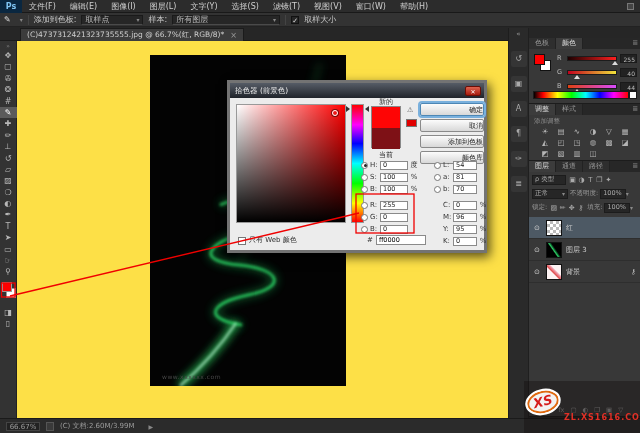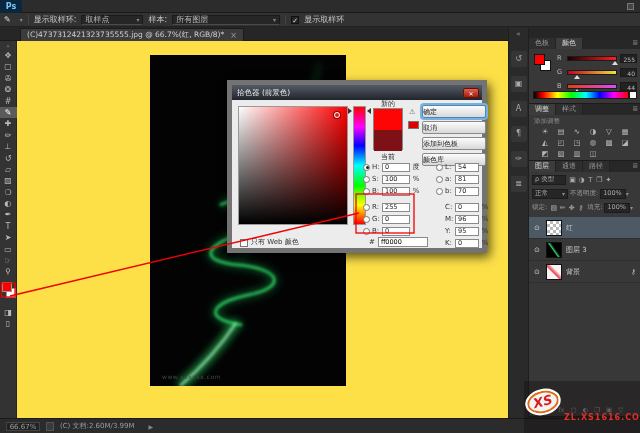--- a/index.html
+++ b/index.html
@@ -30,38 +30,38 @@
 #toolbar .coll{font-size:6px;color:#888;height:9px;line-height:9px}
 .tool{width:17px;height:11.4px;text-align:center;line-height:11.4px;font-size:8px;color:#b8b8b8}
 .tool.on{background:#5b5b5b;color:#fff}
 #swatches{position:relative;width:17px;height:22px;margin-top:3px}
 #fgsw{position:absolute;left:2px;top:1px;width:10px;height:10px;border:1px solid #999;z-index:2}
 #bgsw{position:absolute;left:6px;top:7px;width:10px;height:10px;background:#fff;border:1px solid #999;z-index:1}
 
 #photo{left:150px;top:55px;width:196px;height:331px;background:#030303;overflow:hidden}
 #photowm{position:absolute;left:12px;bottom:6px;font-size:6px;color:#474747;letter-spacing:.5px}
 
-#dlg{left:227px;top:80px;width:260px;height:173px;background:#ececec;border:5px solid #737373;box-shadow:3px 4px 10px rgba(0,0,0,.65);color:#222}
+#dlg{left:227px;top:80px;width:260px;height:173px;background:#ececec;border:3px solid #737373;box-shadow:3px 4px 10px rgba(0,0,0,.65);color:#222}
 #dlgtitle{position:absolute;left:0;top:0;width:100%;height:15px;background:linear-gradient(#565c66,#20242b);color:#eee;
   font-size:7.5px;line-height:15px;padding-left:5px}
 #dlgclose{position:absolute;right:3px;top:2.5px;width:16px;height:10px;background:linear-gradient(#e0634f,#a61b0e);border:1px solid #6d0e05;border-radius:2px;color:#fff;font-size:6px;text-align:center;line-height:9px}
 #satsq{position:absolute;left:6px;top:21px;width:110px;height:119px;border:1px solid #999;
   background:linear-gradient(to top,#000,rgba(0,0,0,0)),linear-gradient(to right,#fff,rgba(255,255,255,0)),#f00}
 #satmark{position:absolute;right:7px;top:5px;width:6px;height:6px;border:1px solid #fff;border-radius:50%;box-shadow:0 0 0 1px rgba(0,0,0,.5)}
 #huebar{position:absolute;left:121px;top:21px;width:13px;height:119px;border:1px solid #999;
   background:linear-gradient(to bottom,#f00 0%,#f0f 17%,#00f 33%,#0ff 50%,#0f0 67%,#ff0 84%,#f00 100%)}
 .huetri{position:absolute;top:23px;width:0;height:0;border-top:3px solid transparent;border-bottom:3px solid transparent}
 #huetriL{left:116px;border-left:4px solid #333}
 #huetriR{left:135px;border-right:4px solid #333}
 .dlbl{position:absolute;font-size:7px;color:#333;width:30px;text-align:center}
 #newcur{position:absolute;left:141px;top:23px;width:30px;height:42px;border:1px solid #888}
 #newc{height:21px}#curc{height:21px}
 #gamut{position:absolute;left:177px;top:23px;font-size:7px;color:#555}
 #gamutsw{position:absolute;left:176px;top:36px;width:11px;height:8px;border:1px solid #777}
-.dbtn{position:absolute;left:190px;width:64px;height:13px;background:linear-gradient(#fcfcfc,#d8d8d8);border:1px solid #8a8a8a;border-radius:2px;font-size:7px;color:#222;text-align:left;line-height:12px}
+.dbtn{position:absolute;left:190px;width:64px;height:13px;background:linear-gradient(#fcfcfc,#d8d8d8);border:1px solid #8a8a8a;border-radius:2px;font-size:7px;color:#222;text-align:right;line-height:12px}
 .dbtn.focus{box-shadow:0 0 0 2px #79b0dd;border-color:#4d87b5}
 .fcol{position:absolute;display:flex;flex-direction:column}
 .frow{display:flex;align-items:center;height:12px}
 .frow:nth-child(4){margin-top:4px}
 .radio{width:7px;height:7px;border:1px solid #777;border-radius:50%;background:#fff;margin-right:2px;position:relative;visibility:hidden}
 .radio.on{visibility:visible}
 .radio .dot{position:absolute;left:1.5px;top:1.5px;width:3px;height:3px;border-radius:50%;background:#222;display:none}
 .radio .dot.on{display:block}
 .flabel{width:10px;font-size:7px;color:#333}
 .fbox{width:28px;height:9px;border:1px solid #8a8a8a;background:#fff;font-size:6.5px;padding:0 2px;color:#222;font-family:inherit}
@@ -137,40 +137,43 @@
 
 #anno{left:0;top:0;z-index:70;pointer-events:none}
 </style>
 </head>
 <body>
 
 <div id="app">
 
   <div id="menubar" class="abs flex">
     <div id="pslogo">Ps</div>
+    <span>
+      
+    <span class="mi">文件(F)</span><span class="mi">编辑(E)</span><span class="mi">图像(I)</span><span class="mi">图层(L)</span><span class="mi">文字(Y)</span><span class="mi">选择(S)</span><span class="mi">滤镜(T)</span><span class="mi">视图(V)</span><span class="mi">窗口(W)</span><span class="mi">帮助(H)</span></span>
     <span id="winctl"></span>
   </div>
 
   <div id="optbar" class="abs">
     <span style="color:#ddd">✎</span>
     <span class="carat">▾</span>
     <span class="vsep"></span>
-    <span>显示取样环:</span>
+    <span>添加到色板:</span>
     <span class="ddown" style="width:62px">
       <span>取样点</span>
         <span class="carat">▾</span>
     </span>
     <span>样本:</span>
     <span class="ddown" style="width:108px">
       <span>所有图层</span>
         <span class="carat">▾</span>
     </span>
     <span class="vsep"></span>
     <span class="cb on"></span>
-    <span>显示取样环</span>
+    <span>取样大小</span>
   </div>
 
   <div id="tabbar" class="abs">
     <div id="doctab">
       <span>(C)4737312421323735555.jpg @ 66.7%(红, RGB/8)*</span>
       <span class="x">×</span>
     </div>
   </div>
 
   <div id="toolbar" class="abs">

